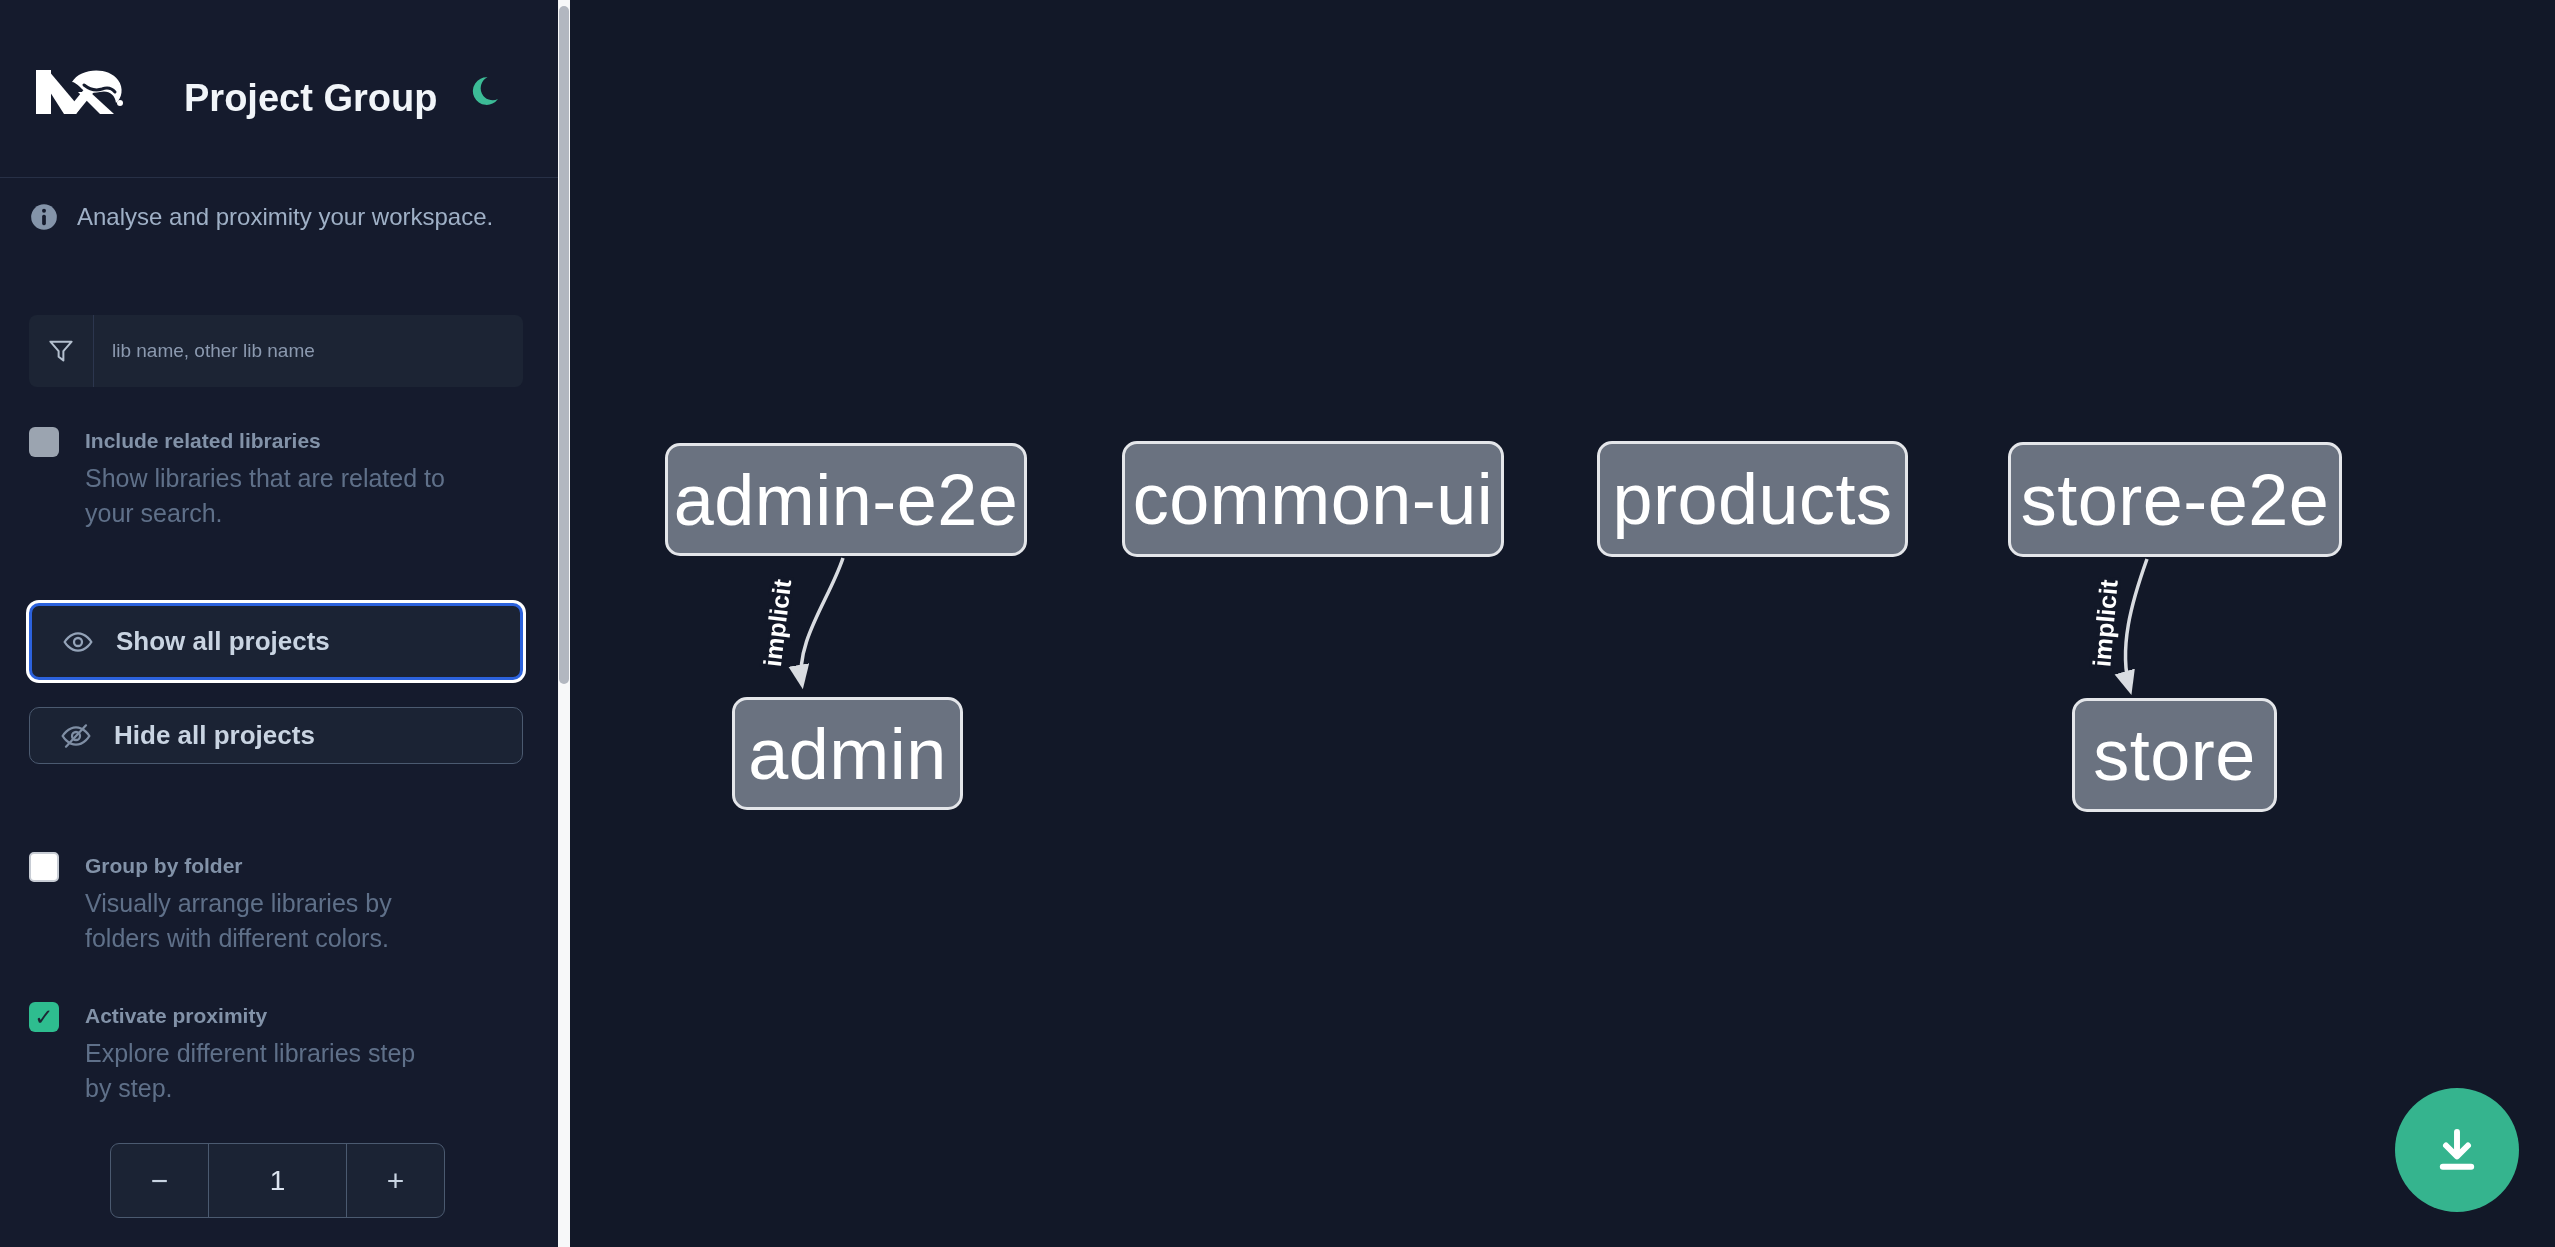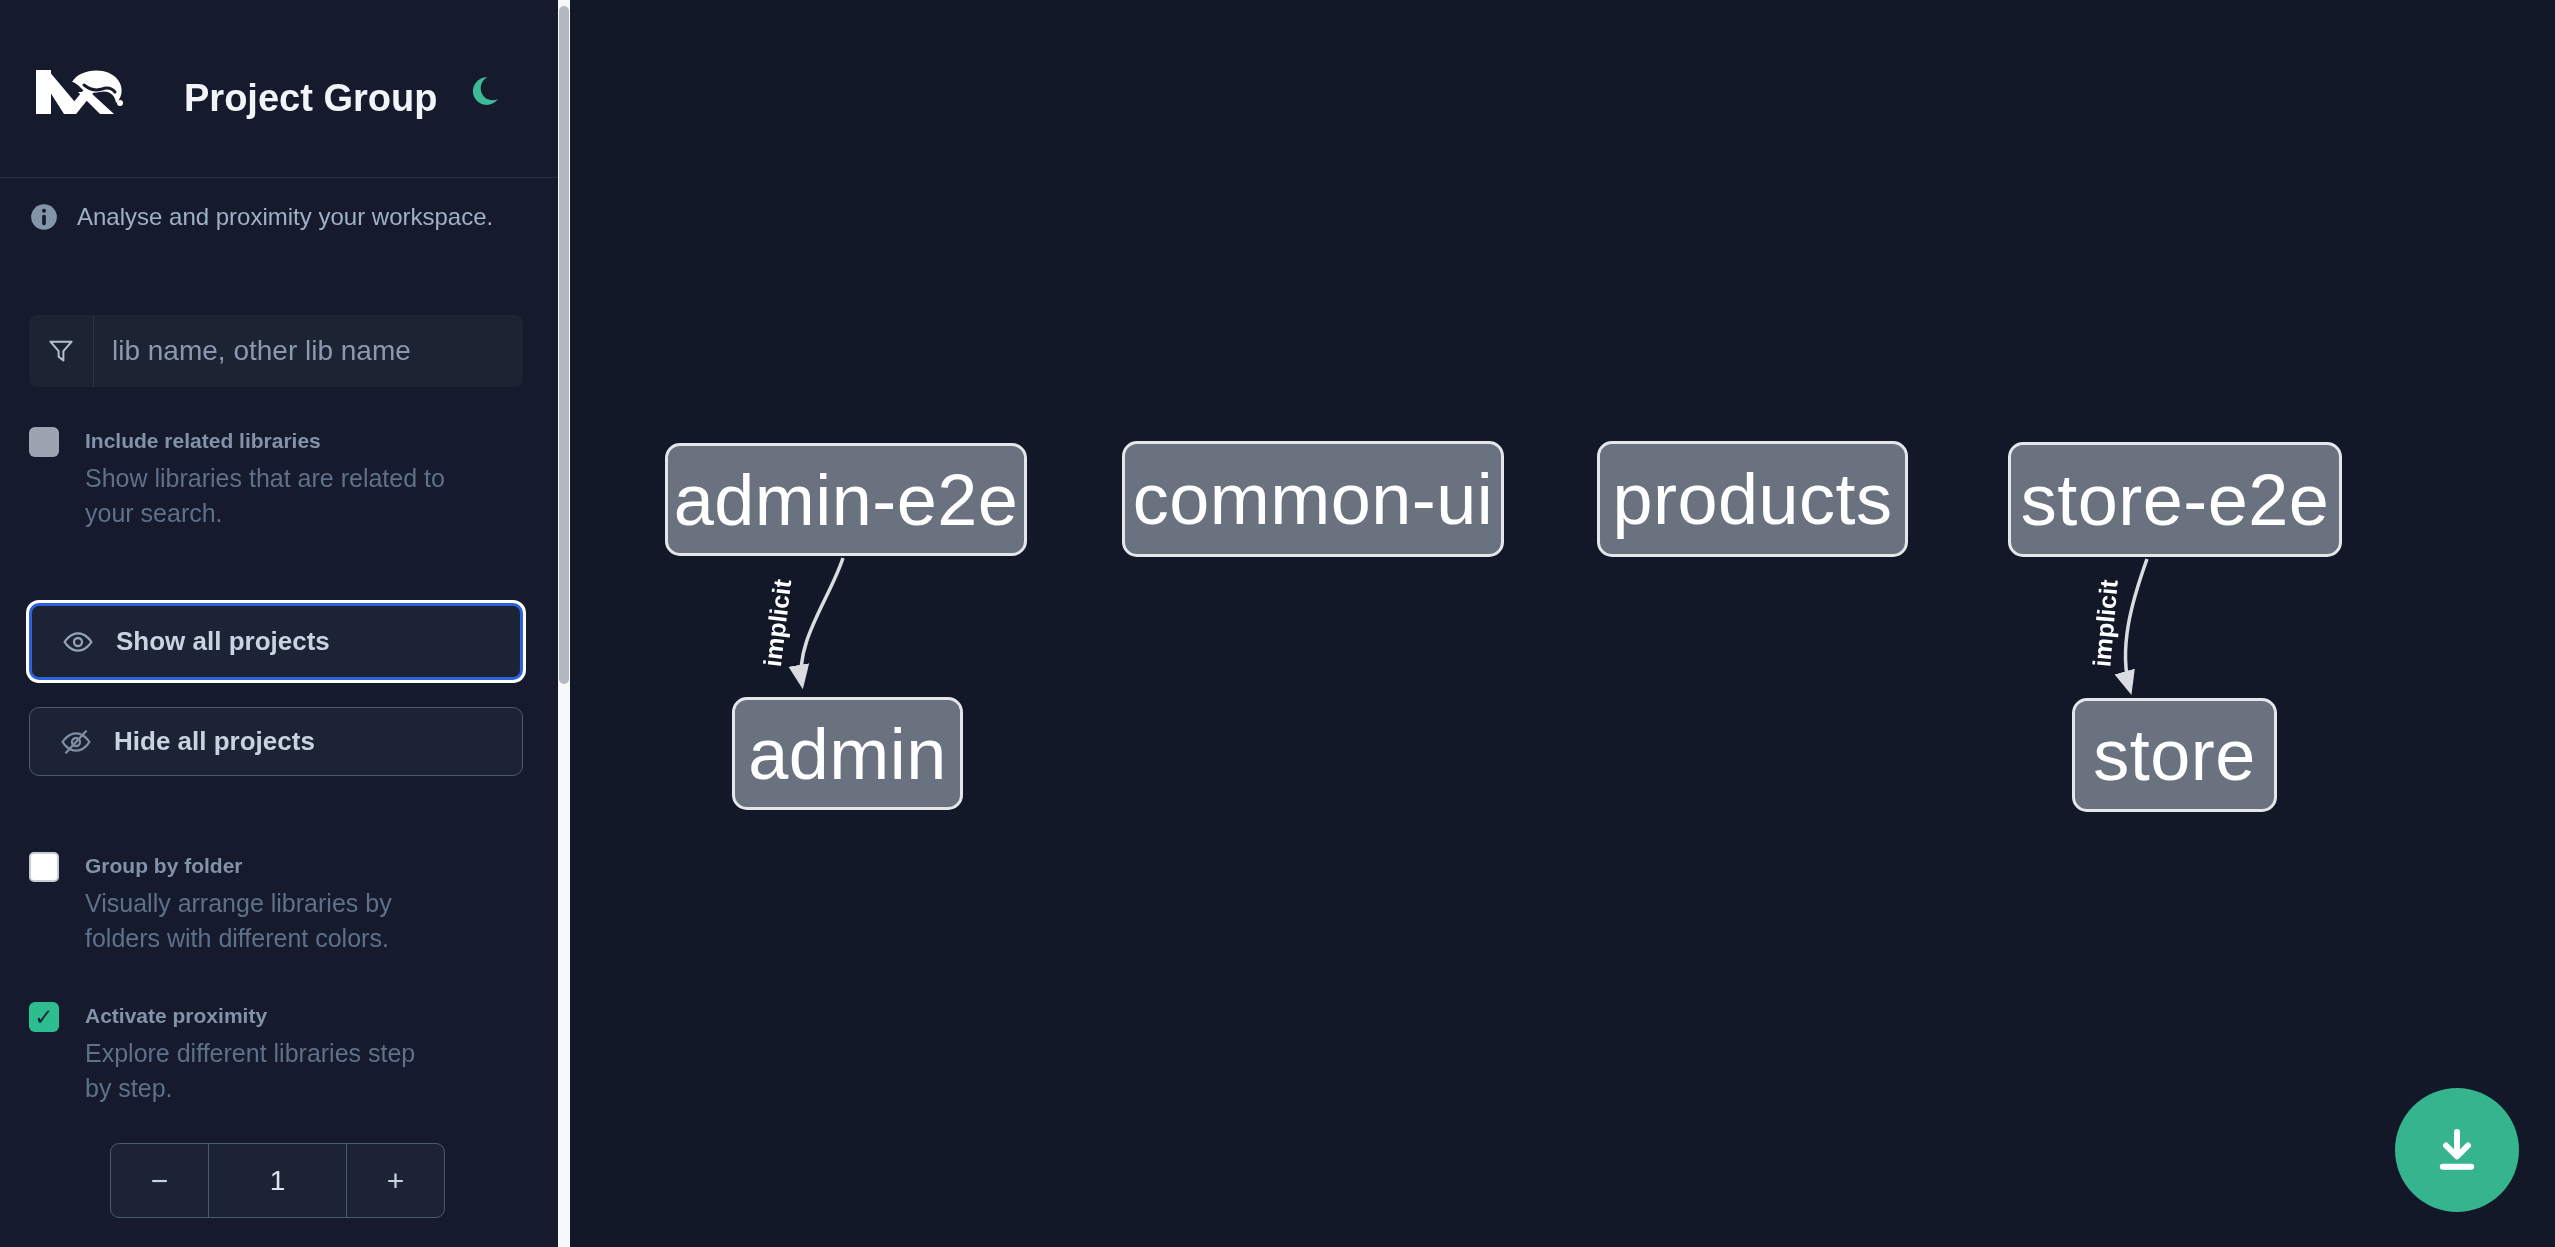--- a/index.html
+++ b/index.html
@@ -36,35 +36,35 @@
   .info-row svg { width:28px; height:28px; flex:none; }
   .info-text { color:#9fb0c6; font-size:24px; }
 
   .searchbox {
     position:absolute; left:29px; top:315px; width:494px; height:72px;
     background:#1c2434; border-radius:8px; display:flex; align-items:stretch; overflow:hidden;
   }
   .search-iconcell { width:65px; display:flex; align-items:center; justify-content:center; border-right:1px solid #2c364e; }
   .searchbox input {
     flex:1; background:transparent; border:none; outline:none;
-    color:#ef4444; font-size:28px; padding:0 18px; font-family:"Liberation Sans",sans-serif;
+    color:#ef4444; font-size:19px; padding:0 18px; font-family:"Liberation Sans",sans-serif;
   }
   .searchbox input::placeholder { color:#8b99af; opacity:1; }
 
   .toggle-row { position:absolute; left:29px; display:flex; gap:26px; width:500px; }
   .cb { width:30px; height:30px; border-radius:6px; flex:none; margin-top:3px; cursor:pointer;
         display:flex; align-items:center; justify-content:center; }
   .cb-gray  { background:#9ba4b0; }
   .cb-white { background:#ffffff; border:2px solid #c7ccd4; border-radius:5px; }
   .cb-green { background:#2ebd8f; color:#1c2634; font-size:23px; font-weight:700; }
   .toggle-label { color:#8292a8; font-size:21px; font-weight:600; line-height:34px; }
   .toggle-desc  { color:#5f7089; font-size:25px; line-height:35px; margin-top:3px; white-space:pre-line; }
 
   .sb-btn {
-    position:absolute; left:29px; width:494px; height:69px;
+    position:absolute; left:29px; width:494px; height:57px;
     background:#1b2334; border-radius:10px; display:flex; align-items:center;
     padding-left:30px; gap:22px; cursor:pointer; border:1.5px solid #4b5a70;
     color:#c9d4e2; font-size:26px; font-weight:600; font-family:"Liberation Sans",sans-serif;
   }
   .sb-btn svg { width:32px; height:32px; }
   .sb-btn.focused { border:3px solid #2c62dd; box-shadow:0 0 0 3px #ffffff; height:77px; }
 
   .stepper {
     position:absolute; left:110px; top:1143px; width:335px; height:75px;
     display:flex; border:1.5px solid #4b5a70; border-radius:9px; overflow:hidden;

